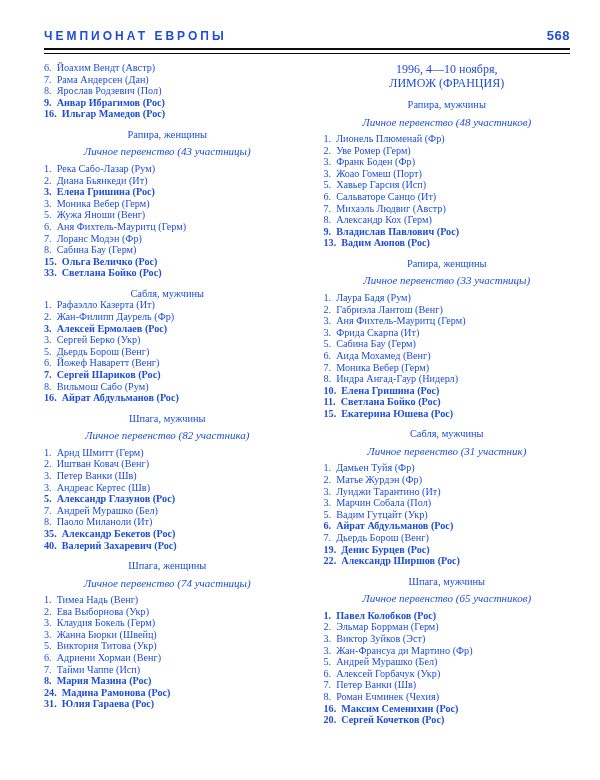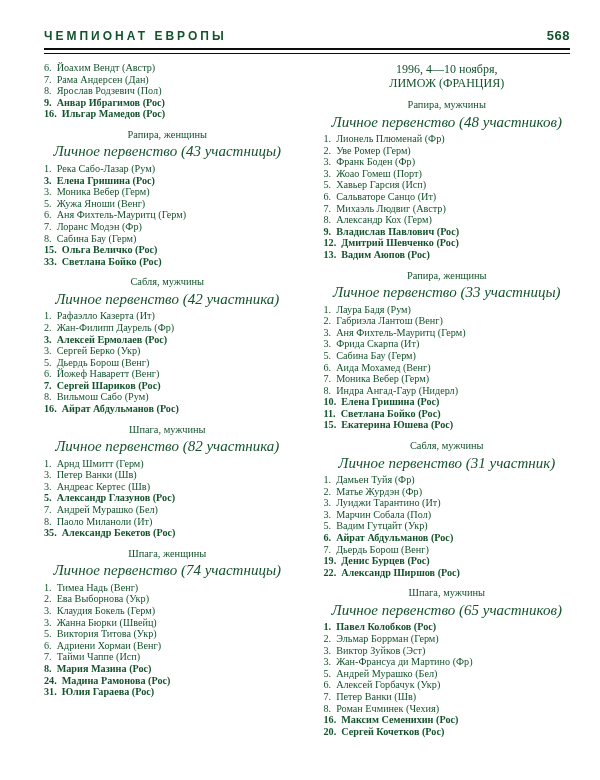--- a/index.html
+++ b/index.html
@@ -1,19 +1,19 @@
 <!DOCTYPE html>
 <html><head>
 <meta charset="utf-8">
 <style>
   html,body{margin:0;padding:0;background:#fff;}
   .page{
     width:600px;height:780px;box-sizing:border-box;
     padding:28px 30px 0 44px;
-    background:#fff;color:#14532d;
+    background:#fff;color:#1d4ed8;
     font-family:"Liberation Serif","DejaVu Serif",serif;
     overflow:hidden;
   }
   .running-head{
     display:flex;justify-content:space-between;align-items:flex-end;
     font-family:"Liberation Sans","DejaVu Sans",sans-serif;
     font-weight:700;padding-bottom:5px;
   }
   .head-title{font-size:12px;letter-spacing:3px;}
   .page-num{font-size:13px;letter-spacing:.5px;}
@@ -21,21 +21,21 @@
   .columns{display:flex;gap:33px;}
   .col{flex:1;min-width:0;}
   .item{font-size:10.2px;line-height:11.6px;white-space:nowrap;}
   .item .rank{margin-right:5px;}
   .item.bold{font-weight:700;}
   .heading{
     text-align:center;font-weight:400;font-size:10.4px;line-height:11.5px;
     margin:9px 0 0;
   }
   .subheading{
-    text-align:center;font-style:italic;font-size:15px;line-height:11.5px;
+    text-align:center;font-style:italic;font-size:11px;line-height:11.5px;
     margin:6px 0 5px;
   }
   .dateline-block{margin:1px 0 0;}
   .dateline{text-align:center;font-size:12px;line-height:13.5px;}
 </style>
 </head>
 <body>
 
 <div class="page">
   <header class="running-head">
@@ -49,52 +49,54 @@
           <div class="item"><span class="rank">6.</span><span class="name">Йоахим Вендт (Австр)</span></div>
           <div class="item"><span class="rank">7.</span><span class="name">Рама Андерсен (Дан)</span></div>
           <div class="item"><span class="rank">8.</span><span class="name">Ярослав Родзевич (Пол)</span></div>
           <div class="item bold"><span class="rank">9.</span><span class="name">Анвар Ибрагимов (Рос)</span></div>
           <div class="item bold"><span class="rank">16.</span><span class="name">Ильгар Мамедов (Рос)</span></div>
         </div>
         <div class="heading">Рапира, женщины</div>
         <div class="subheading">Личное первенство (43 участницы)</div>
         <div class="list">
           <div class="item"><span class="rank">1.</span><span class="name">Река Сабо-Лазар (Рум)</span></div>
+          <div class="item"><span class="rank">2.</span><span class="name">Диана Бьянкеди (Ит)</span></div>
           <div class="item bold"><span class="rank">3.</span><span class="name">Елена Гришина (Рос)</span></div>
           <div class="item"><span class="rank">3.</span><span class="name">Моника Вебер (Герм)</span></div>
           <div class="item"><span class="rank">5.</span><span class="name">Жужа Яноши (Венг)</span></div>
           <div class="item"><span class="rank">6.</span><span class="name">Аня Фихтель-Мауритц (Герм)</span></div>
           <div class="item"><span class="rank">7.</span><span class="name">Лоранс Модэн (Фр)</span></div>
           <div class="item"><span class="rank">8.</span><span class="name">Сабина Бау (Герм)</span></div>
           <div class="item bold"><span class="rank">15.</span><span class="name">Ольга Величко (Рос)</span></div>
           <div class="item bold"><span class="rank">33.</span><span class="name">Светлана Бойко (Рос)</span></div>
         </div>
         <div class="heading">Сабля, мужчины</div>
-        <div class="subheading">Личное первенство (42 участника)</div>
         <div class="list">
           <div class="item"><span class="rank">1.</span><span class="name">Рафаэлло Казерта (Ит)</span></div>
           <div class="item"><span class="rank">2.</span><span class="name">Жан-Филипп Даурель (Фр)</span></div>
           <div class="item bold"><span class="rank">3.</span><span class="name">Алексей Ермолаев (Рос)</span></div>
           <div class="item"><span class="rank">3.</span><span class="name">Сергей Берко (Укр)</span></div>
           <div class="item"><span class="rank">5.</span><span class="name">Дьердь Борош (Венг)</span></div>
           <div class="item"><span class="rank">6.</span><span class="name">Йожеф Наваретт (Венг)</span></div>
           <div class="item bold"><span class="rank">7.</span><span class="name">Сергей Шариков (Рос)</span></div>
           <div class="item"><span class="rank">8.</span><span class="name">Вильмош Сабо (Рум)</span></div>
           <div class="item bold"><span class="rank">16.</span><span class="name">Айрат Абдульманов (Рос)</span></div>
         </div>
         <div class="heading">Шпага, мужчины</div>
         <div class="subheading">Личное первенство (82 участника)</div>
         <div class="list">
           <div class="item"><span class="rank">1.</span><span class="name">Арнд Шмитт (Герм)</span></div>
+          <div class="item"><span class="rank">2.</span><span class="name">Иштван Ковач (Венг)</span></div>
           <div class="item"><span class="rank">3.</span><span class="name">Петер Ванки (Шв)</span></div>
           <div class="item"><span class="rank">3.</span><span class="name">Андреас Кертес (Шв)</span></div>
           <div class="item bold"><span class="rank">5.</span><span class="name">Александр Глазунов (Рос)</span></div>
           <div class="item"><span class="rank">7.</span><span class="name">Андрей Мурашко (Бел)</span></div>
           <div class="item"><span class="rank">8.</span><span class="name">Паоло Миланоли (Ит)</span></div>
           <div class="item bold"><span class="rank">35.</span><span class="name">Александр Бекетов (Рос)</span></div>
+          <div class="item bold"><span class="rank">40.</span><span class="name">Валерий Захаревич (Рос)</span></div>
         </div>
         <div class="heading">Шпага, женщины</div>
         <div class="subheading">Личное первенство (74 участницы)</div>
         <div class="list">
           <div class="item"><span class="rank">1.</span><span class="name">Тимеа Надь (Венг)</span></div>
           <div class="item"><span class="rank">2.</span><span class="name">Ева Выборнова (Укр)</span></div>
           <div class="item"><span class="rank">3.</span><span class="name">Клаудия Бокель (Герм)</span></div>
           <div class="item"><span class="rank">3.</span><span class="name">Жанна Бюрки (Швейц)</span></div>
           <div class="item"><span class="rank">5.</span><span class="name">Виктория Титова (Укр)</span></div>
           <div class="item"><span class="rank">6.</span><span class="name">Адриени Хормаи (Венг)</span></div>
@@ -114,21 +116,20 @@
         <div class="list">
           <div class="item"><span class="rank">1.</span><span class="name">Лионель Плюменай (Фр)</span></div>
           <div class="item"><span class="rank">2.</span><span class="name">Уве Ромер (Герм)</span></div>
           <div class="item"><span class="rank">3.</span><span class="name">Франк Боден (Фр)</span></div>
           <div class="item"><span class="rank">3.</span><span class="name">Жоао Гомеш (Порт)</span></div>
           <div class="item"><span class="rank">5.</span><span class="name">Хавьер Гарсия (Исп)</span></div>
           <div class="item"><span class="rank">6.</span><span class="name">Сальваторе Санцо (Ит)</span></div>
           <div class="item"><span class="rank">7.</span><span class="name">Михаэль Людвиг (Австр)</span></div>
           <div class="item"><span class="rank">8.</span><span class="name">Александр Кох (Герм)</span></div>
           <div class="item bold"><span class="rank">9.</span><span class="name">Владислав Павлович (Рос)</span></div>
-          <div class="item bold"><span class="rank">12.</span><span class="name">Дмитрий Шевченко (Рос)</span></div>
           <div class="item bold"><span class="rank">13.</span><span class="name">Вадим Аюпов (Рос)</span></div>
         </div>
         <div class="heading">Рапира, женщины</div>
         <div class="subheading">Личное первенство (33 участницы)</div>
         <div class="list">
           <div class="item"><span class="rank">1.</span><span class="name">Лаура Бадя (Рум)</span></div>
           <div class="item"><span class="rank">2.</span><span class="name">Габриэла Лантош (Венг)</span></div>
           <div class="item"><span class="rank">3.</span><span class="name">Аня Фихтель-Мауритц (Герм)</span></div>
           <div class="item"><span class="rank">3.</span><span class="name">Фрида Скарпа (Ит)</span></div>
           <div class="item"><span class="rank">5.</span><span class="name">Сабина Бау (Герм)</span></div>

